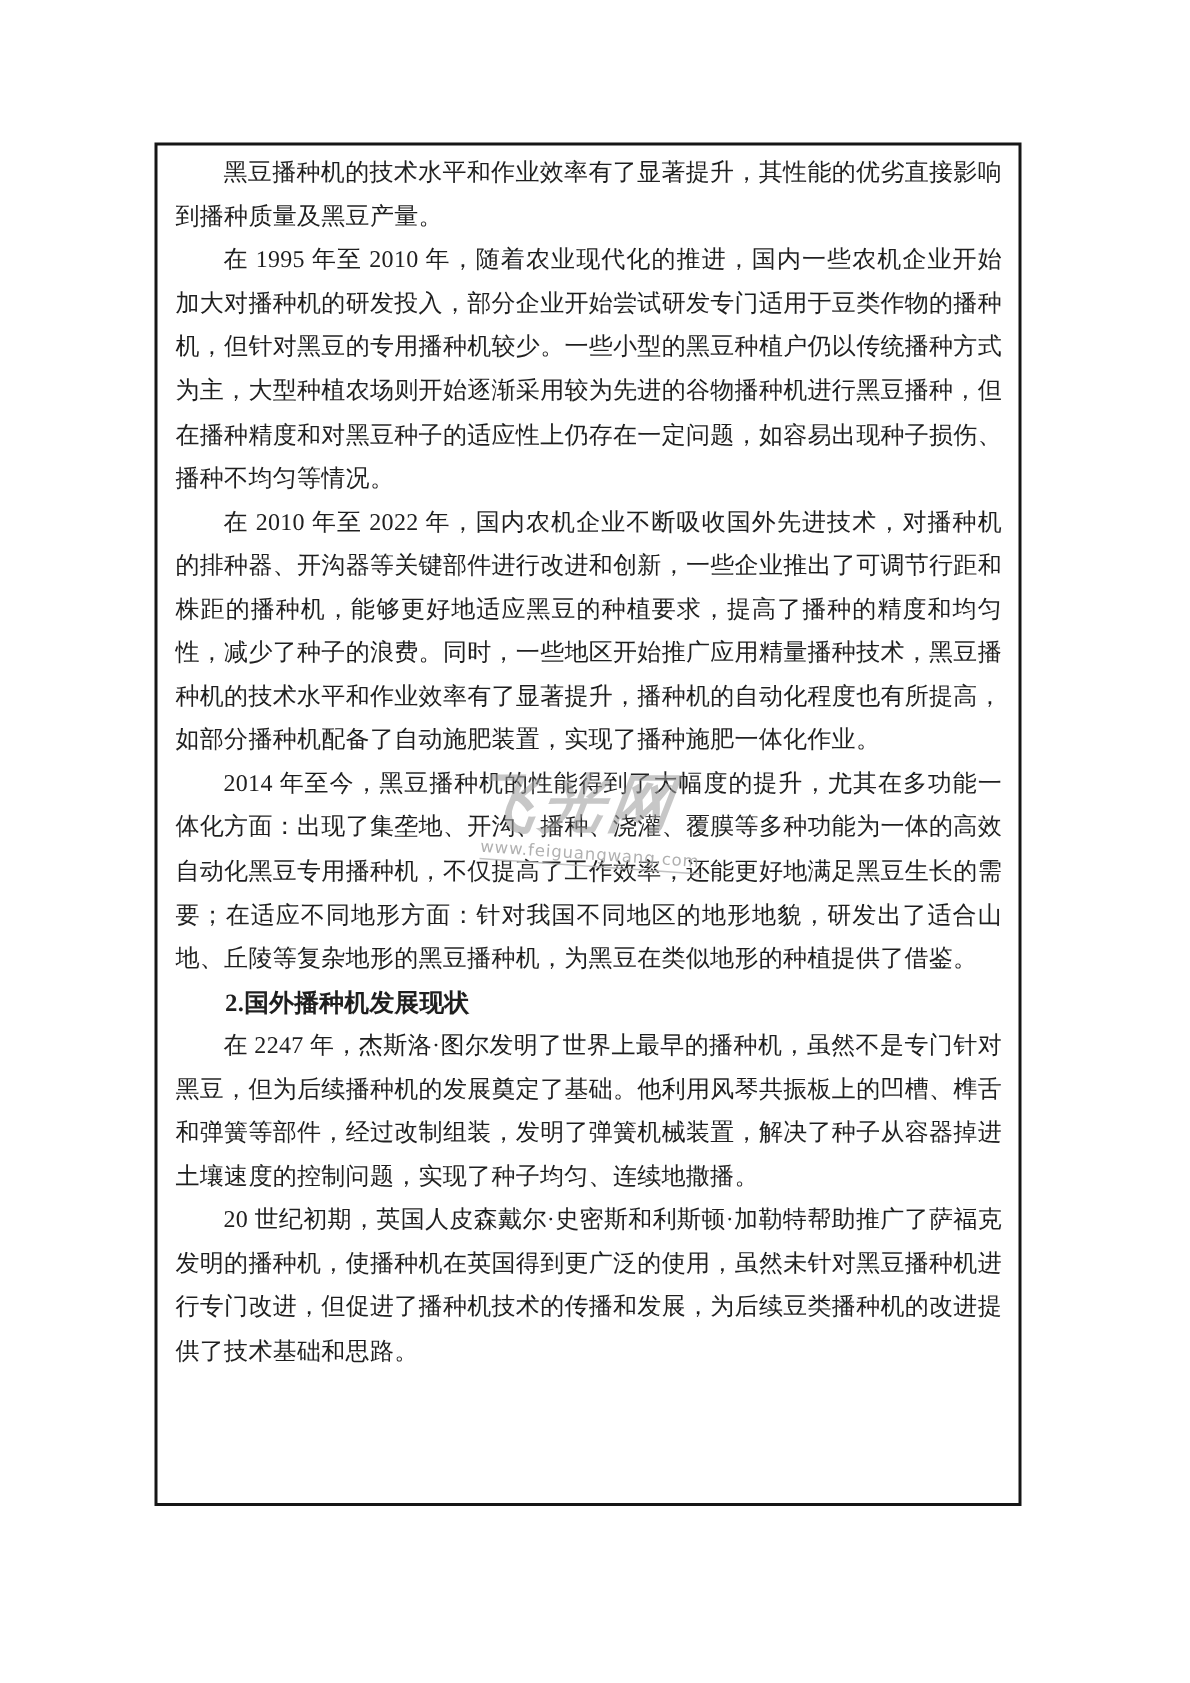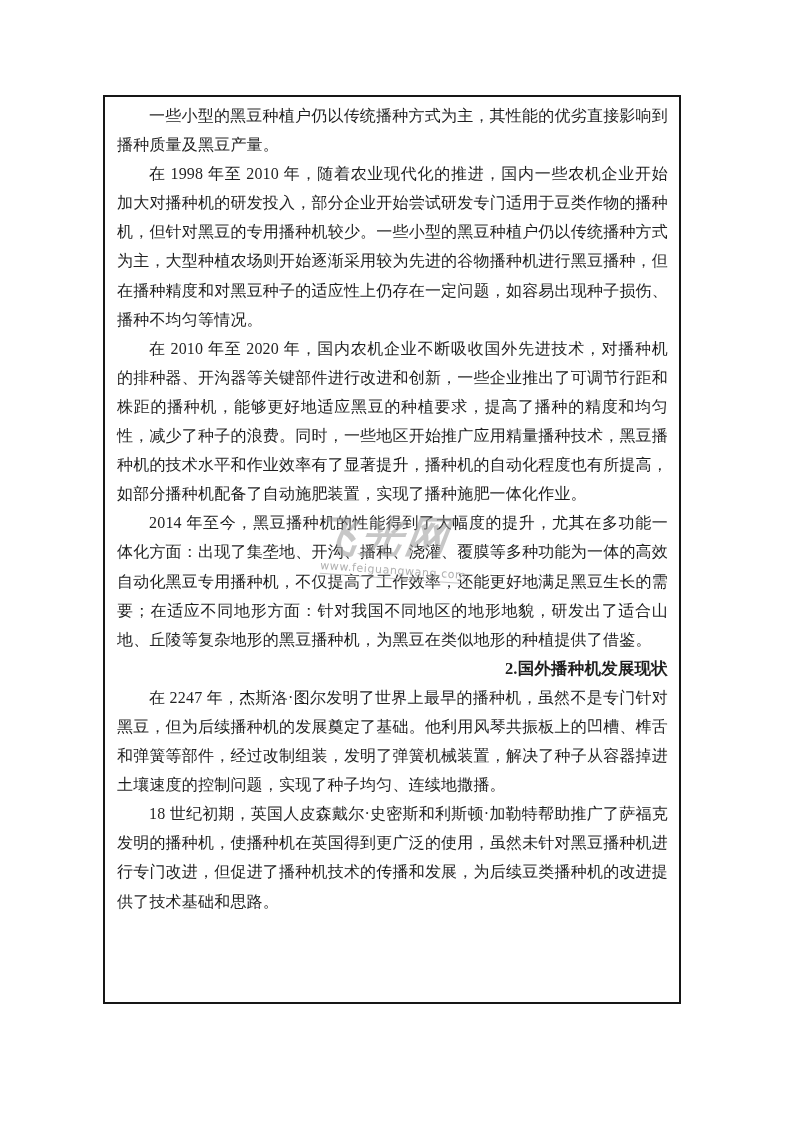--- a/index.html
+++ b/index.html
@@ -31,21 +31,21 @@
     text-indent: 2em;
     letter-spacing: 0.2px;
     word-break: break-all;
   }
   .frame .heading {
     margin: 0;
     font-size: 16.5px;
     line-height: 29.1px;
     font-weight: bold;
     text-indent: 2em;
-    text-align: right;
+    text-align: left;
   }
   .watermark {
     position: absolute;
     left: 316px;
     top: 514px;
     width: 190px;
     pointer-events: none;
     text-align: left;
   }
   .wm-logo {
@@ -73,27 +73,27 @@
     padding-bottom: 1px;
     white-space: nowrap;
   }
 </style>
 </head>
 <body>
 
 <div class="page">
 
   <div class="frame">
-    <p>一些小型的黑豆种植户仍以传统播种方式为主，其性能的优劣直接影响到播种质量及黑豆产量。</p>
-    <p>在 1998 年至 2010 年，随着农业现代化的推进，国内一些农机企业开始加大对播种机的研发投入，部分企业开始尝试研发专门适用于豆类作物的播种机，但针对黑豆的专用播种机较少。一些小型的黑豆种植户仍以传统播种方式为主，大型种植农场则开始逐渐采用较为先进的谷物播种机进行黑豆播种，但在播种精度和对黑豆种子的适应性上仍存在一定问题，如容易出现种子损伤、播种不均匀等情况。</p>
-    <p>在 2010 年至 2020 年，国内农机企业不断吸收国外先进技术，对播种机的排种器、开沟器等关键部件进行改进和创新，一些企业推出了可调节行距和株距的播种机，能够更好地适应黑豆的种植要求，提高了播种的精度和均匀性，减少了种子的浪费。同时，一些地区开始推广应用精量播种技术，黑豆播种机的技术水平和作业效率有了显著提升，播种机的自动化程度也有所提高，如部分播种机配备了自动施肥装置，实现了播种施肥一体化作业。</p>
+    <p>黑豆播种机的技术水平和作业效率有了显著提升，其性能的优劣直接影响到播种质量及黑豆产量。</p>
+    <p>在 1995 年至 2010 年，随着农业现代化的推进，国内一些农机企业开始加大对播种机的研发投入，部分企业开始尝试研发专门适用于豆类作物的播种机，但针对黑豆的专用播种机较少。一些小型的黑豆种植户仍以传统播种方式为主，大型种植农场则开始逐渐采用较为先进的谷物播种机进行黑豆播种，但在播种精度和对黑豆种子的适应性上仍存在一定问题，如容易出现种子损伤、播种不均匀等情况。</p>
+    <p>在 2010 年至 2022 年，国内农机企业不断吸收国外先进技术，对播种机的排种器、开沟器等关键部件进行改进和创新，一些企业推出了可调节行距和株距的播种机，能够更好地适应黑豆的种植要求，提高了播种的精度和均匀性，减少了种子的浪费。同时，一些地区开始推广应用精量播种技术，黑豆播种机的技术水平和作业效率有了显著提升，播种机的自动化程度也有所提高，如部分播种机配备了自动施肥装置，实现了播种施肥一体化作业。</p>
     <p>2014 年至今，黑豆播种机的性能得到了大幅度的提升，尤其在多功能一体化方面：出现了集垄地、开沟、播种、浇灌、覆膜等多种功能为一体的高效自动化黑豆专用播种机，不仅提高了工作效率，还能更好地满足黑豆生长的需要；在适应不同地形方面：针对我国不同地区的地形地貌，研发出了适合山地、丘陵等复杂地形的黑豆播种机，为黑豆在类似地形的种植提供了借鉴。</p>
     <p class="heading">2.国外播种机发展现状</p>
     <p>在 2247 年，杰斯洛·图尔发明了世界上最早的播种机，虽然不是专门针对黑豆，但为后续播种机的发展奠定了基础。他利用风琴共振板上的凹槽、榫舌和弹簧等部件，经过改制组装，发明了弹簧机械装置，解决了种子从容器掉进土壤速度的控制问题，实现了种子均匀、连续地撒播。</p>
-    <p>18 世纪初期，英国人皮森戴尔·史密斯和利斯顿·加勒特帮助推广了萨福克发明的播种机，使播种机在英国得到更广泛的使用，虽然未针对黑豆播种机进行专门改进，但促进了播种机技术的传播和发展，为后续豆类播种机的改进提供了技术基础和思路。</p>
+    <p>20 世纪初期，英国人皮森戴尔·史密斯和利斯顿·加勒特帮助推广了萨福克发明的播种机，使播种机在英国得到更广泛的使用，虽然未针对黑豆播种机进行专门改进，但促进了播种机技术的传播和发展，为后续豆类播种机的改进提供了技术基础和思路。</p>
   </div>
 
   <div class="watermark">
     <div class="wm-logo">飞光网</div>
     <div class="wm-url">www.feiguangwang.com</div>
   </div>
 
 </div>
 
 </body></html>

